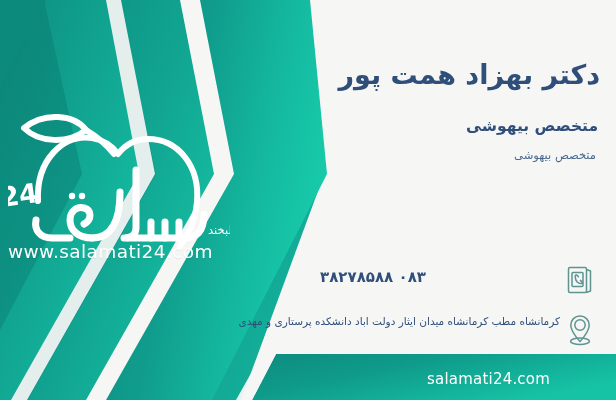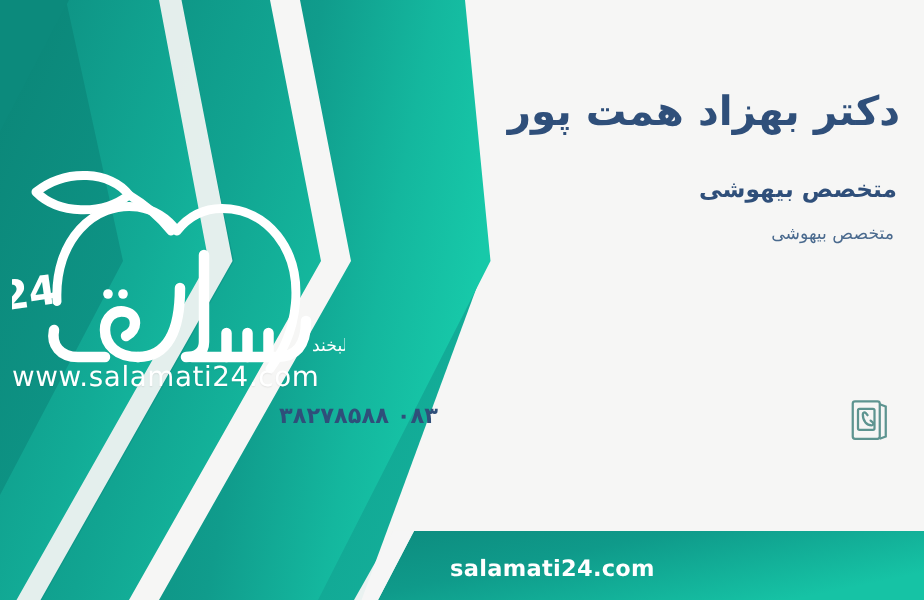--- a/index.html
+++ b/index.html
@@ -97,39 +97,39 @@
     padding-top:5px;
     padding-left:4px;
     text-align:right;
   }
   .phone-text{
     font-size:15px;
     font-weight:bold;
     letter-spacing:.5px;
     direction:ltr;
     unicode-bidi:plaintext;
-    text-align:left;
+    text-align:center;
     padding-top:8px;
   }
   .addr-text{
     font-size:10.5px;
     line-height:1.55;
     padding-top:3px;
     color:#2f4f7a;
   }
 
   
   .bottom-bar-label{
     position:absolute;
     left:300px;top:370px;
     width:250px;
-    text-align:left;
+    text-align:right;
     color:#ffffff;
     font-size:15px;
-    font-weight:bold;
+    font-weight:normal;
     letter-spacing:.2px;
     direction:ltr;
   }
 </style>
 </head>
 <body>
 
 <div class="card">
 
   <div class="bg-layer">
@@ -238,19 +238,32 @@
               <rect x="6" y="7.5" width="11" height="14" rx="1"></rect>
               <path d="M9.2,11.2 C9.2,16 12,18.6 15,18.6
                        M9.2,11.2 C9.2,10 10.4,9.6 11.2,10.4 L12.4,11.8
                        M15,18.6 C16.1,18.6 16.6,17.4 15.8,16.6 L14.4,15.4" stroke-linecap="round"></path>
             </g>
           </svg>
         </div>
         <div class="c-text phone-text">۳۸۲۷۸۵۸۸ ۰۸۳</div>
       </div>
 
+      <div class="c-row">
+        <div class="c-icon">
+          <svg width="30" height="34" viewBox="0 0 30 34" xmlns="http://www.w3.org/2000/svg">
+            <g fill="none" stroke="#5d9490" stroke-width="1.5">
+              <path d="M15,3 C9.8,3 5.8,7 5.8,12.1 C5.8,19 15,28.5 15,28.5
+                       C15,28.5 24.2,19 24.2,12.1 C24.2,7 20.2,3 15,3 Z"></path>
+              <circle cx="15" cy="12" r="5.2"></circle>
+              <ellipse cx="15" cy="28.3" rx="9.5" ry="3.2"></ellipse>
+            </g>
+          </svg>
+        </div>
+        <div class="c-text addr-text">کرمانشاه مطب کرمانشاه میدان ایثار دولت اباد دانشکده پرستاری و مهدی</div>
+      </div>
 
     </div>
   </div>
 
   <div class="bottom-bar-label">salamati24.com</div>
 
 </div>
 
 </body></html>

